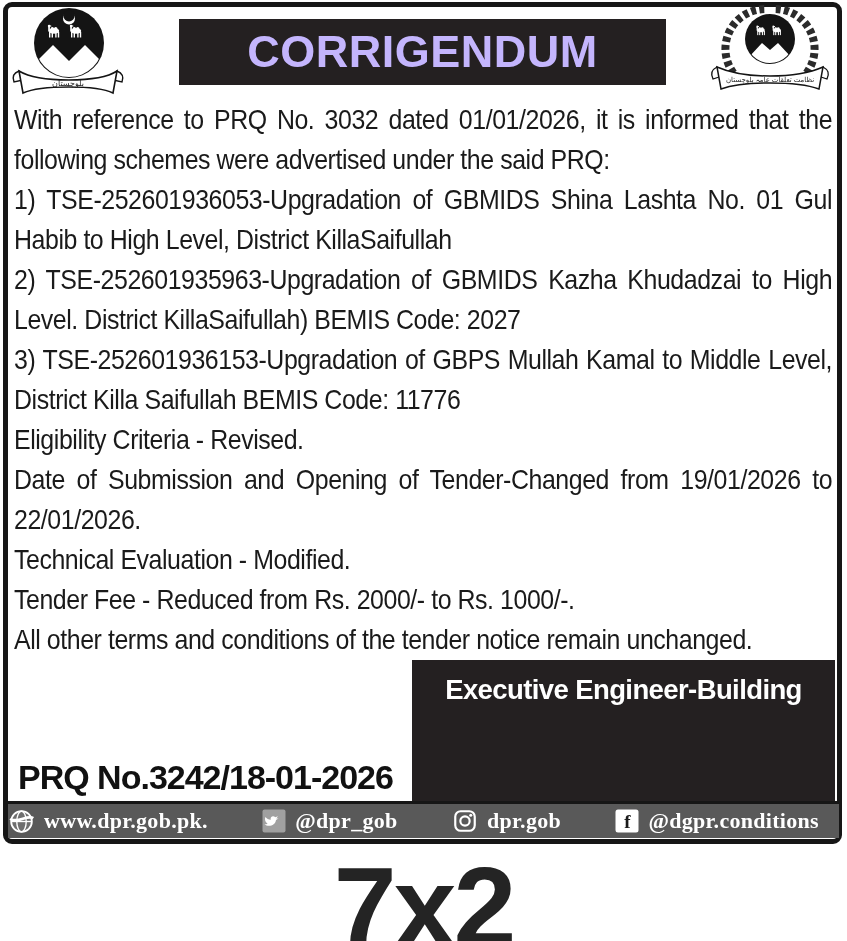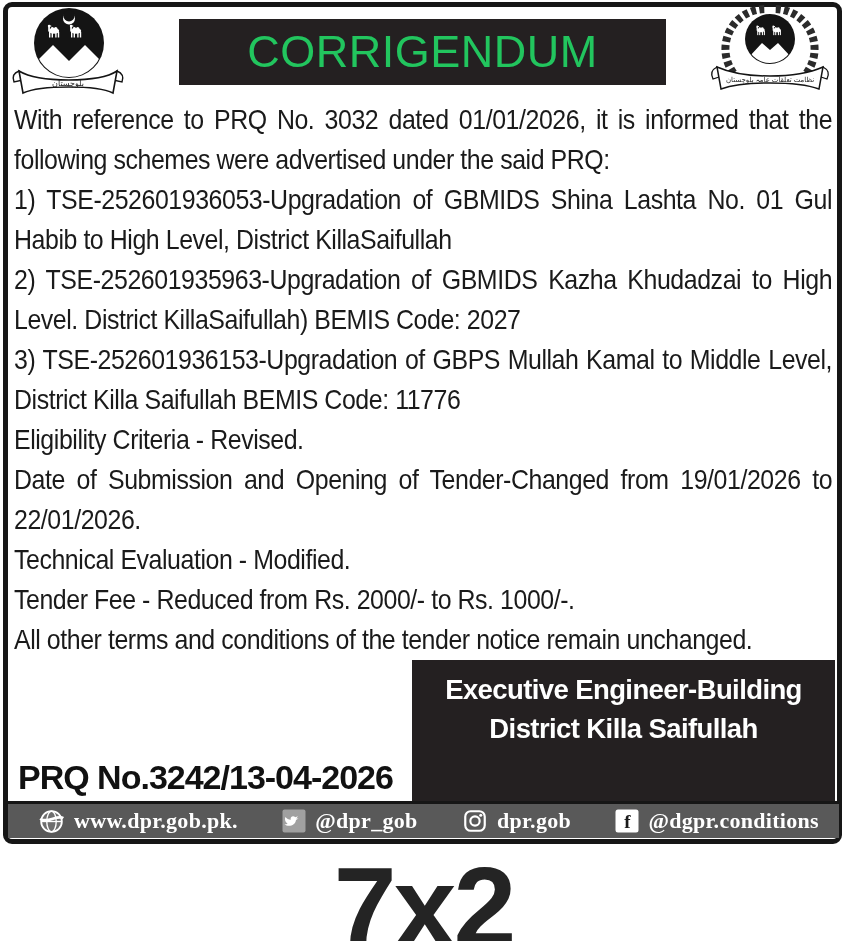--- a/index.html
+++ b/index.html
@@ -4,32 +4,32 @@
 <style>
   html,body{margin:0;padding:0;background:#fff;}
   .page{position:relative;width:847px;height:941px;background:#fff;overflow:hidden;
         font-family:"Liberation Sans",sans-serif;color:#1b1b1b;}
   .frame{position:absolute;left:3px;top:2px;width:839px;height:842px;box-sizing:border-box;
          border:5px solid #161616;border-radius:9px;background:transparent;}
   .emblem-left{position:absolute;left:9px;top:5px;width:118px;height:94px;}
   .emblem-right{position:absolute;left:699px;top:3px;width:142px;height:92px;}
   .header-box{position:absolute;left:179px;top:19px;width:487px;height:66px;background:#242021;
               display:flex;align-items:center;justify-content:center;}
-  .header-box span{color:#22c55e;font-size:45px;font-weight:normal;letter-spacing:0.5px;}
+  .header-box span{color:#c4b5fd;font-size:45px;font-weight:bold;letter-spacing:0.5px;}
   .body-text{position:absolute;left:14px;top:99px;width:936px;transform:scaleX(0.874);
              transform-origin:0 0;font-size:28.5px;line-height:40px;letter-spacing:-0.5px;color:#1a1a1a;}
   .body-text p{margin:0;text-align:justify;}
   .sign-box{position:absolute;left:412px;top:660px;width:423px;height:141px;background:#242021;
             box-sizing:border-box;padding-top:10px;text-align:center;}
   .sign-box div{color:#fff;font-size:27.5px;font-weight:bold;line-height:39px;letter-spacing:-0.6px;}
   .prq{position:absolute;left:18px;top:755px;font-size:34px;font-weight:bold;
        letter-spacing:-1px;line-height:44px;color:#111;}
   .footer-bar{position:absolute;left:8px;top:801px;width:831px;height:37px;box-sizing:border-box;
               background:#595959;border-top:3px solid #161616;display:flex;align-items:center;
-              justify-content:space-between;padding:0 20px 0 30px;}
+              justify-content:space-between;padding:0 20px 0 0;}
   .footer-group{display:flex;align-items:center;gap:9px;}
   .footer-group span.txt{color:#fff;font-family:"Liberation Serif",serif;font-weight:bold;
                          font-size:22px;letter-spacing:0.3px;white-space:nowrap;}
   .icn{display:inline-flex;align-items:center;}
   .ad-size{position:absolute;left:0;top:851px;width:100%;text-align:center;line-height:1;
            font-size:113px;font-weight:bold;letter-spacing:-3px;color:#242424;}
 </style>
 </head>
 <body>
 
@@ -104,24 +104,23 @@
     <p>3) TSE-252601936153-Upgradation of GBPS Mullah Kamal to Middle Level, District Killa Saifullah BEMIS Code: 11776</p>
     <p>Eligibility Criteria - Revised.</p>
     <p>Date of Submission and Opening of Tender-Changed from 19/01/2026 to 22/01/2026.</p>
     <p>Technical Evaluation - Modified.</p>
     <p>Tender Fee - Reduced from Rs. 2000/- to Rs. 1000/-.</p>
     <p>All other terms and conditions of the tender notice remain unchanged.</p>
   </div>
 
   <div class="sign-box">
     <div>Executive Engineer-Building</div>
-    <div>District Killa Saifullah</div>
   </div>
 
-  <div class="prq">PRQ No.3242/13-04-2026</div>
+  <div class="prq">PRQ No.3242/18-01-2026</div>
 
   <div class="footer-bar">
     <div class="footer-group">
       <span class="icn">
         <svg width="27" height="27" viewBox="0 0 24 24">
           <circle cx="12" cy="12" r="9.2" fill="#6e6e6e" stroke="#fff" stroke-width="1.6"></circle>
           <ellipse cx="12" cy="12" rx="4.2" ry="9.2" fill="none" stroke="#fff" stroke-width="1.2"></ellipse>
           <line x1="2.8" y1="12" x2="21.2" y2="12" stroke="#fff" stroke-width="1.2"></line>
           <path d="M2,9.5 C8,14.5 17,5.5 22.5,9" fill="none" stroke="#fff" stroke-width="2.4"></path>
         </svg>

